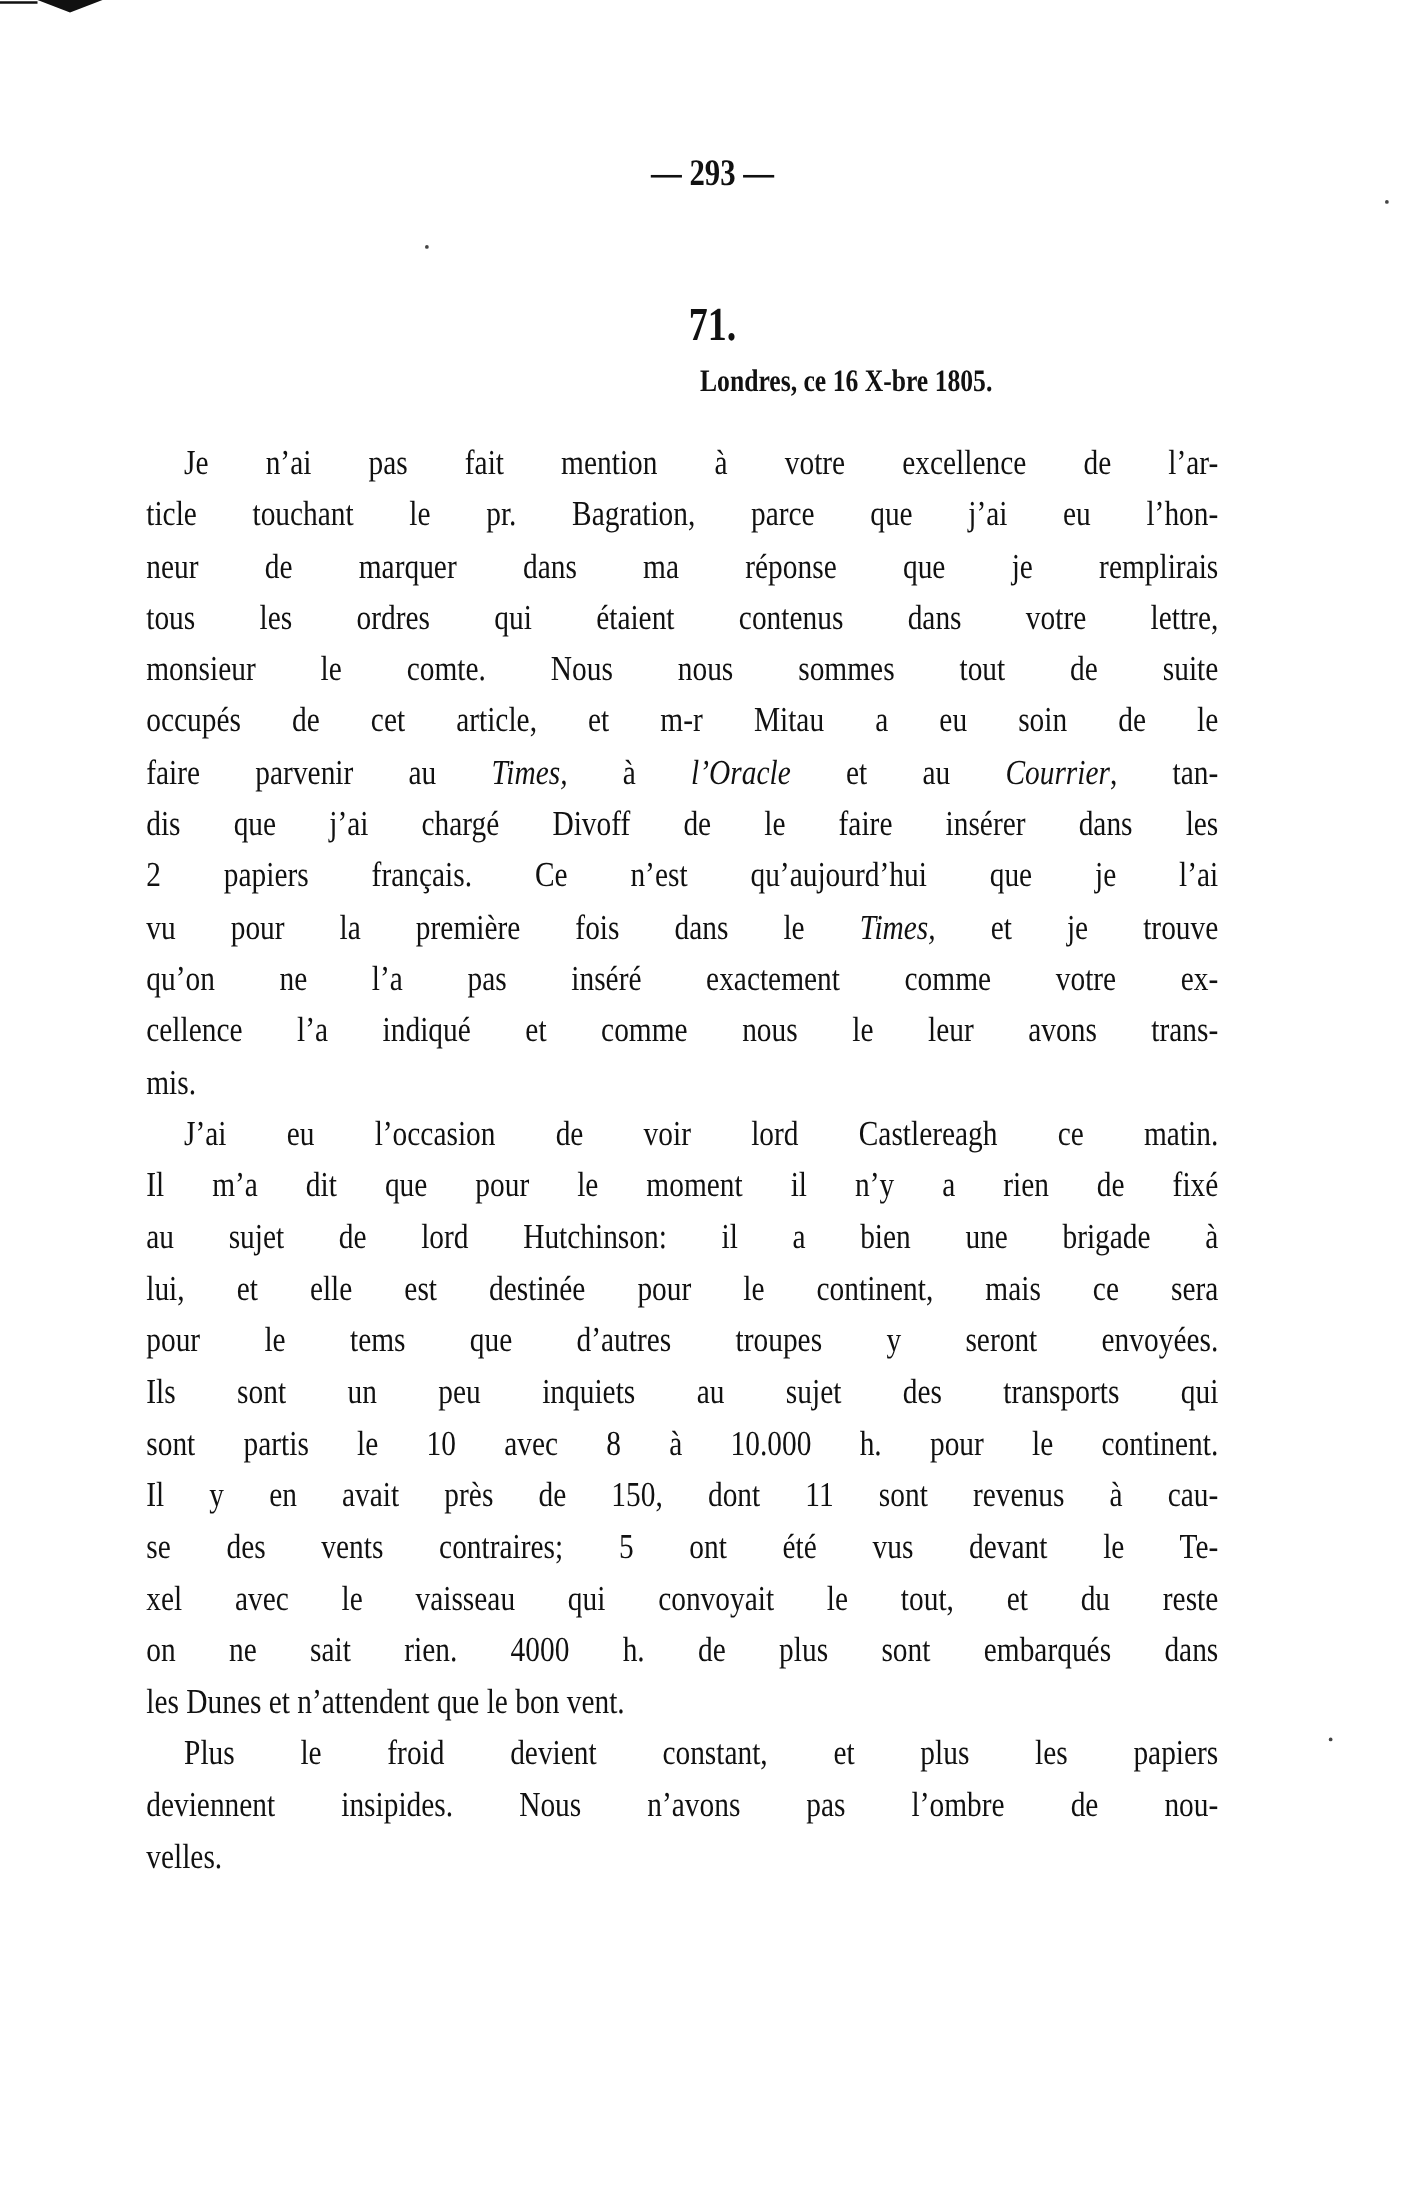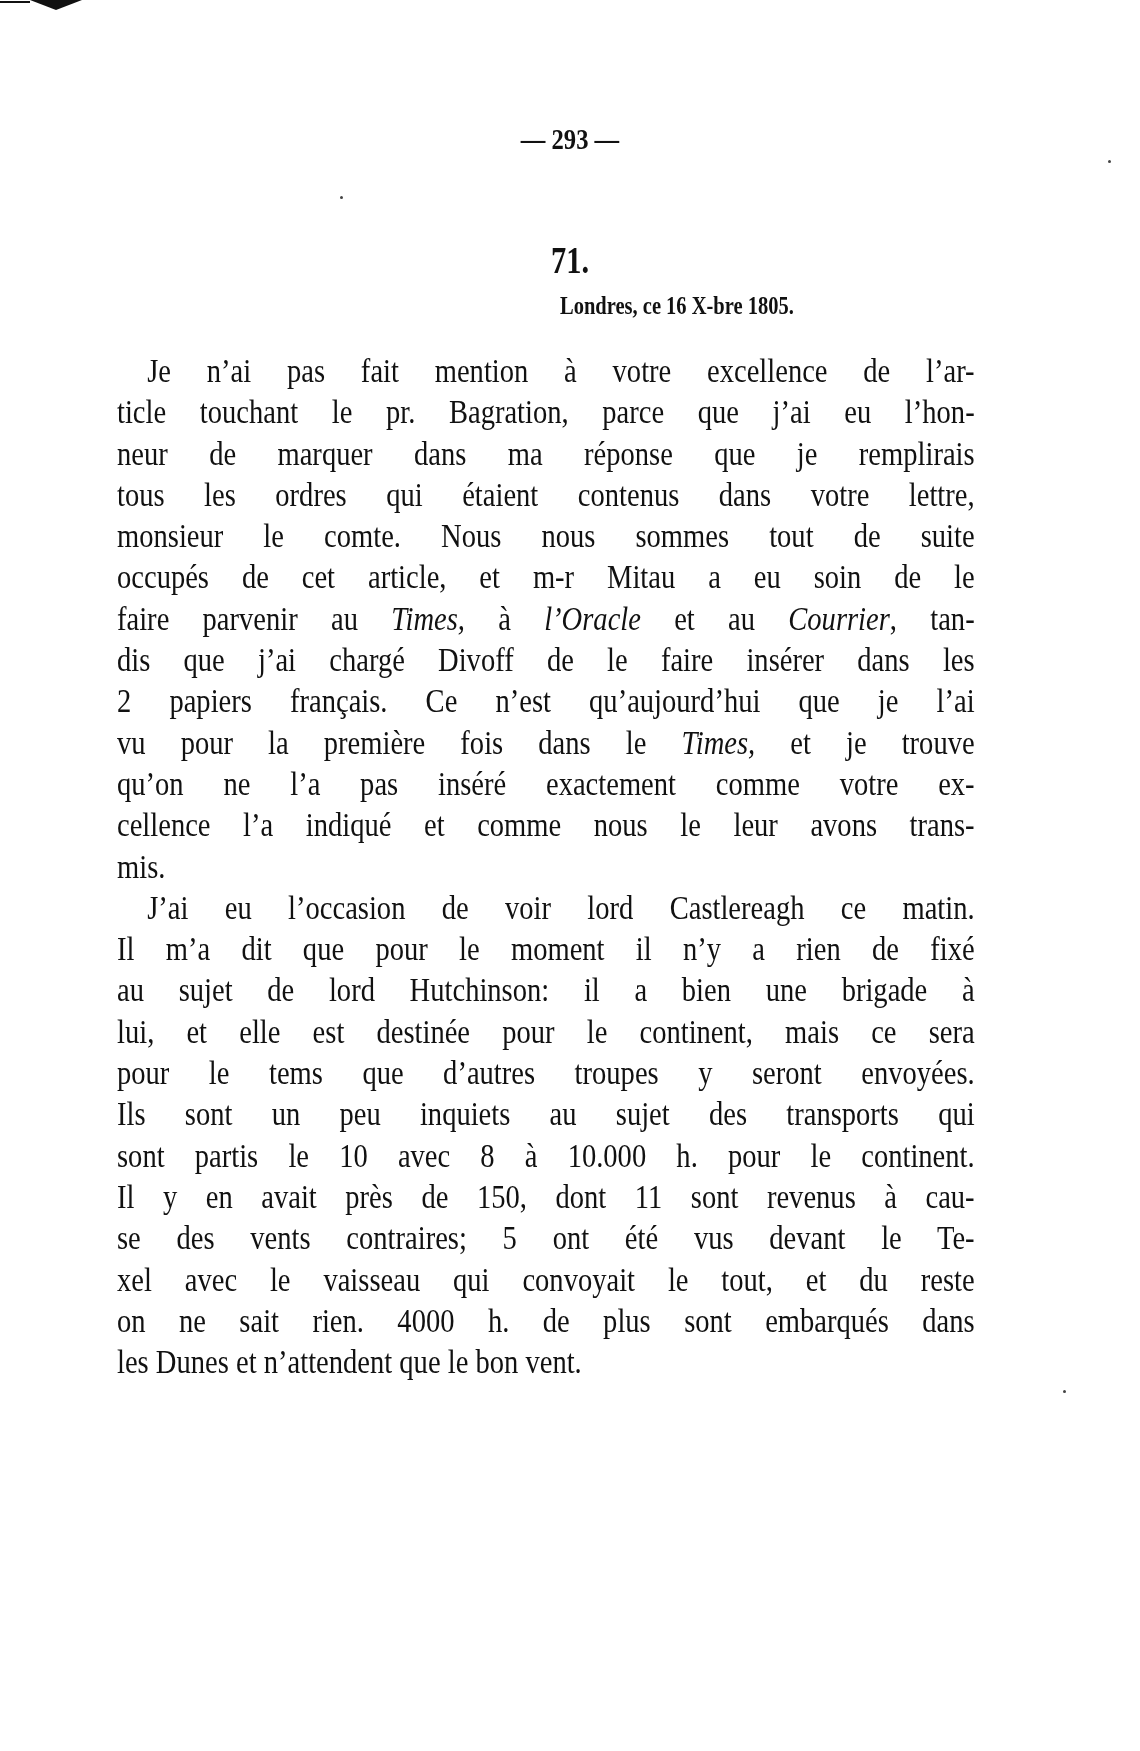--- a/index.html
+++ b/index.html
@@ -22,21 +22,21 @@
     position: absolute; top: 238px; left: 0; width: 1140px; text-align: center;
     font-size: 38px; font-weight: bold; transform: scaleX(0.8);
   }
   .dateline {
     position: absolute; top: 292px; left: 560px; width: 420px;
     font-size: 25px; font-weight: bold; white-space: nowrap;
     transform: scaleX(0.82); transform-origin: left top;
   }
   .body-text {
     position: absolute; top: 350px; left: 117px; width: 858px;
-    font-size: 34px; line-height: 41.3px;
+    font-size: 28px; line-height: 41.3px;
   }
   .line {
     display: block; white-space: nowrap; text-align-last: justify; text-align: justify;
     transform: scaleX(0.84); transform-origin: left top; width: 1021px;
   }
   .line.last { text-align-last: left; }
   .line.indent { padding-left: 36px; width: 985px; }
   i { font-style: italic; }
   .speck { position: absolute; width: 3px; height: 3px; background: #444; border-radius: 50%; }
 </style>
@@ -73,17 +73,22 @@
       <span class="line">lui, et elle est destinée pour le continent, mais ce sera</span>
       <span class="line">pour le tems que d’autres troupes y seront envoyées.</span>
       <span class="line">Ils sont un peu inquiets au sujet des transports qui</span>
       <span class="line">sont partis le 10 avec 8 à 10.000 h. pour le continent.</span>
       <span class="line">Il y en avait près de 150, dont 11 sont revenus à cau-</span>
       <span class="line">se des vents contraires; 5 ont été vus devant le Te-</span>
       <span class="line">xel avec le vaisseau qui convoyait le tout, et du reste</span>
       <span class="line">on ne sait rien. 4000 h. de plus sont embarqués dans</span>
       <span class="line last">les Dunes et n’attendent que le bon vent.</span>
     </div>
+    <div>
+      <span class="line indent">Plus le froid devient constant, et plus les papiers</span>
+      <span class="line">deviennent insipides. Nous n’avons pas l’ombre de nou-</span>
+      <span class="line last">velles.</span>
+    </div>
   </div>
 
 <div class="speck" style="left:340px;top:196px"></div>
 <div class="speck" style="left:1108px;top:160px"></div>
 <div class="speck" style="left:1063px;top:1390px"></div>
 
 </body></html>

